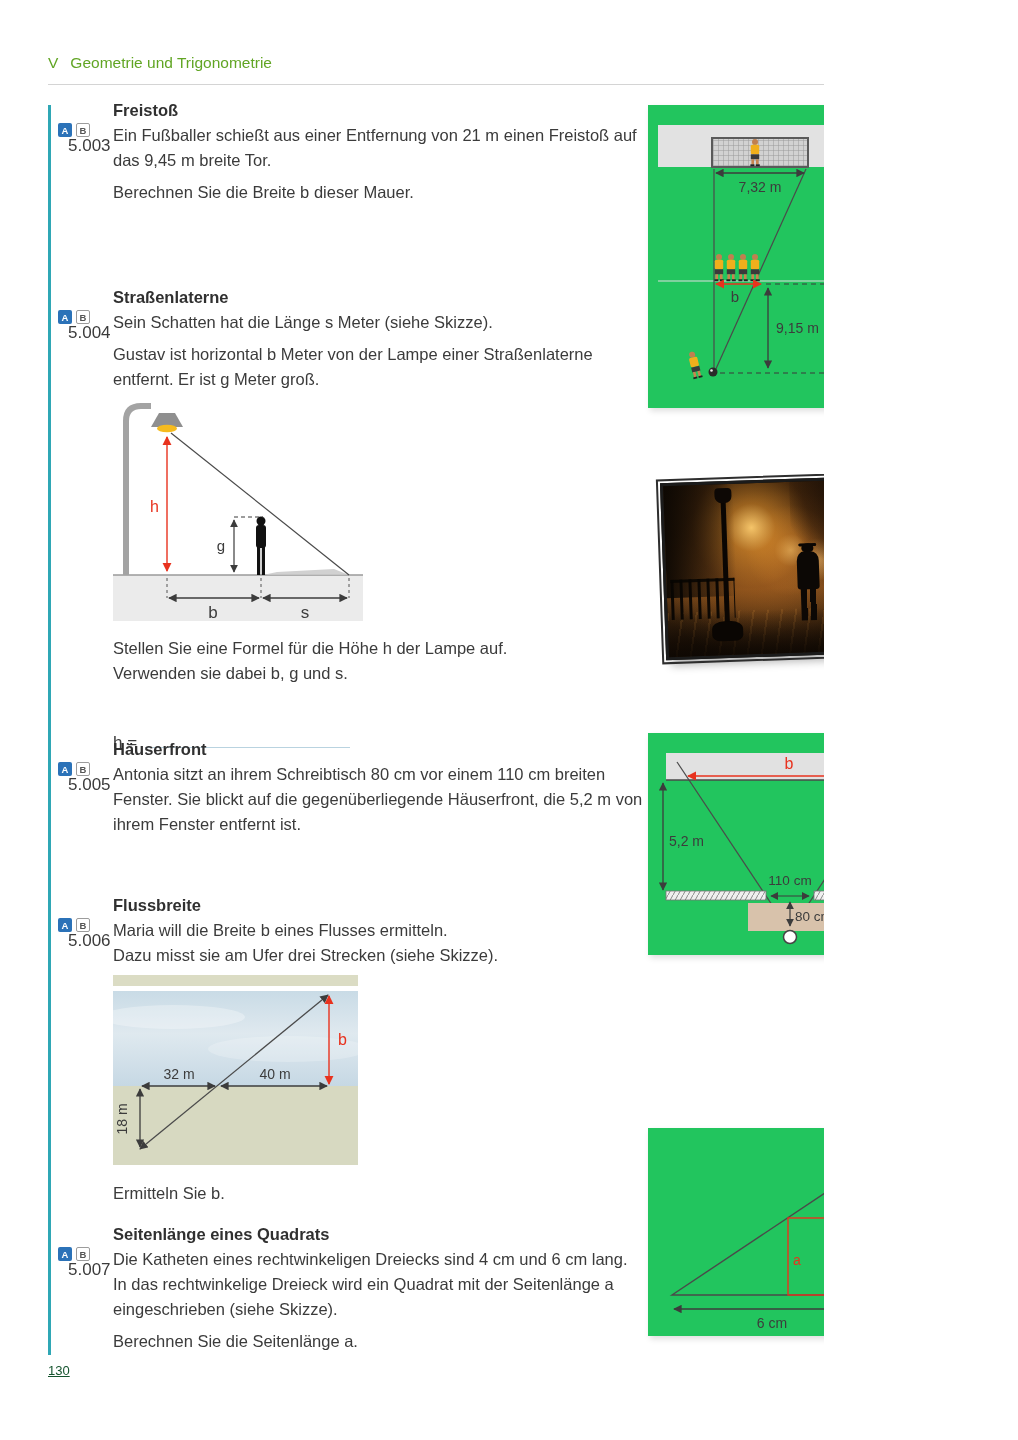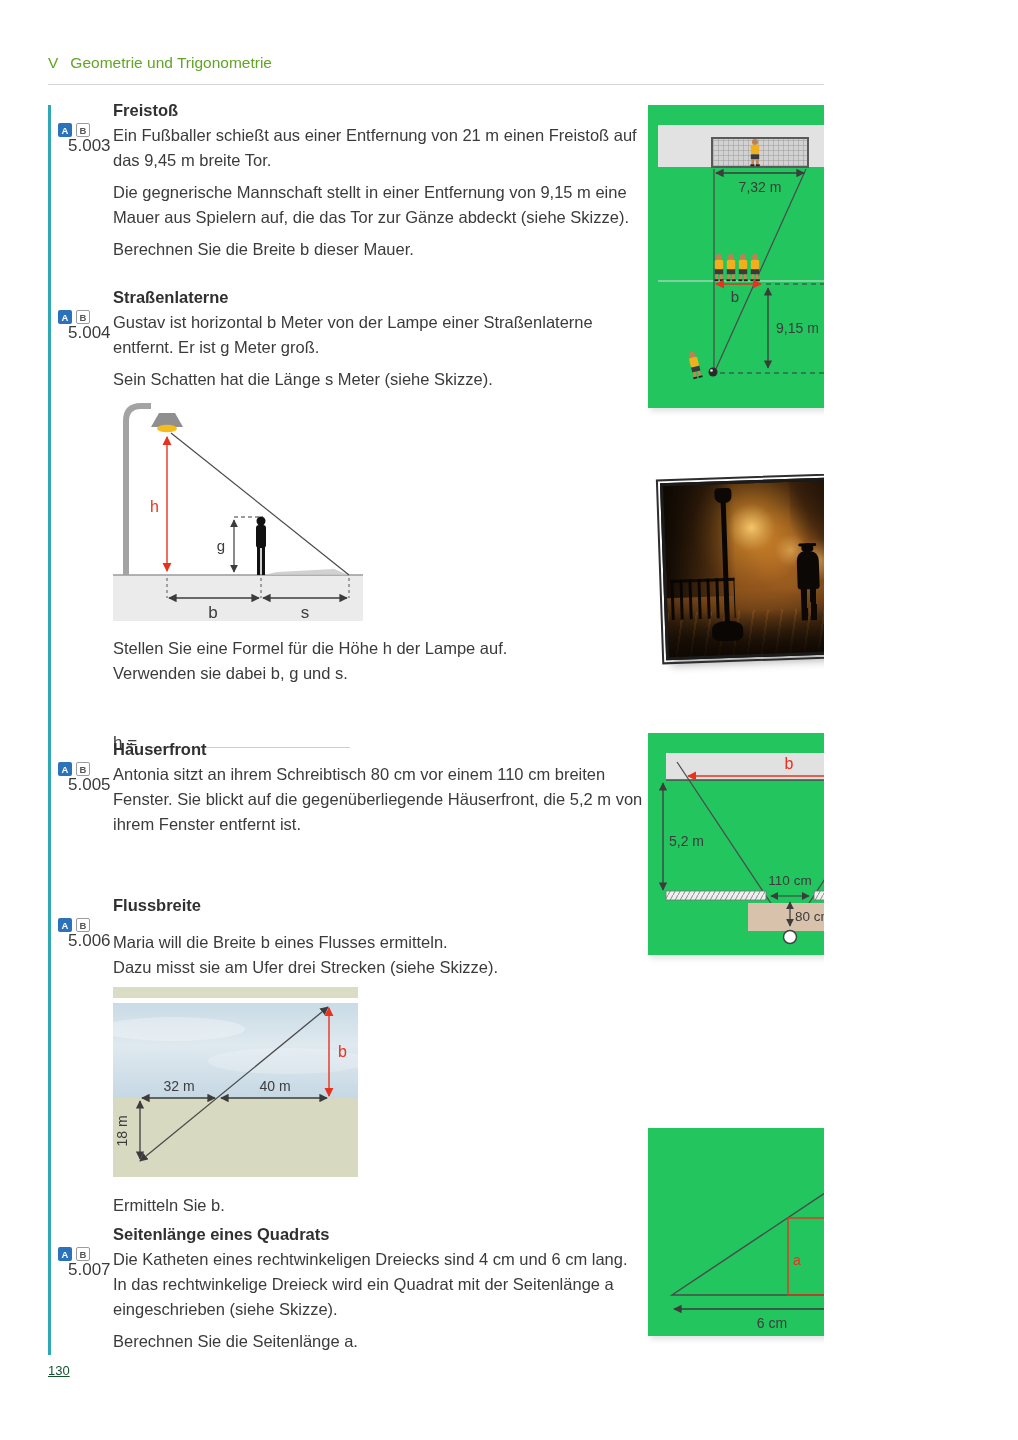--- a/index.html
+++ b/index.html
@@ -18,21 +18,21 @@
   
   .ex { position:absolute; left:58px; width:585px; }
   .ex .num { position:absolute; left:10px; top:0; font-size:17px; color:#3b3b3b;margin-top:38px; }
   .badges { position:absolute; left:0; top:25px; display:flex; gap:4px; }
   .badge { width:14px; height:14px; font-size:9.5px; font-weight:bold; display:flex; align-items:center; justify-content:center; border-radius:2px; }
   .badge.a { background:#2b72b8; color:#fff; }
   .badge.b { background:#fff; color:#555; border:1px solid #9c9c9c; }
   .exbody { margin-left:55px; font-size:16.5px; line-height:25px; }
   .exbody h3 { font-size:16.5px; font-weight:bold; color:#303030; }
   .exbody p { margin-bottom:7px; width:530px; }
-  .exbody p.tight { margin-bottom:0;margin-top:12px; }
+  .exbody p.tight { margin-bottom:0; }
   .ex1 { top:98px; } .ex2 { top:285px; } .ex3 { top:737px; } .ex4 { top:893px; } .ex5 { top:1222px; }
 
   .lampwrap { margin:6px 0 12px 0; }
   .riverwrap { margin:6px 0 16px 0; }
   .formula { margin-top:44px; font-size:17px; }
   .formula .blank { display:inline-block; width:205px; border-bottom:1.5px solid #b9d3e0; margin-left:8px; vertical-align:baseline; }
 
   
   .dbox { position:absolute; background:#22c55e; box-shadow:2px 3px 6px rgba(0,0,0,.13); }
   .box1 { left:648px; top:105px; width:272px; height:303px; }
@@ -119,21 +119,20 @@
 
   <section class="ex ex1">
     <div class="num">5.003</div>
     <div class="badges">
       <span class="badge a">A</span>
       <span class="badge b">B</span>
     </div>
     <div class="exbody">
       <h3>Freistoß</h3>
       <p>Ein Fußballer schießt aus einer Entfernung von 21 m einen Freistoß auf das 9,45 m breite Tor.</p>
-      <p>Die gegnerische Mannschaft stellt in einer Entfernung von 9,15 m eine Mauer aus Spielern auf, die das Tor zur Gänze abdeckt (siehe Skizze).</p>
       <p>Berechnen Sie die Breite b dieser Mauer.</p>
     </div>
   </section>
 
   <div class="dbox box1">
     <svg width="272" height="303" viewBox="0 0 272 303">
       <rect x="10" y="20" width="244" height="42" fill="#e2e2e2"></rect>
       <rect x="64" y="33" width="96" height="29" fill="url(#net)" stroke="#5a5a5a" stroke-width="2"></rect>
       <use href="#pfig" transform="translate(107,61)"></use>
       <line x1="10" y1="176" x2="254" y2="176" stroke="#dedede" stroke-width="1.2"></line>
@@ -160,22 +159,22 @@
   </div>
 
   <section class="ex ex2">
     <div class="num">5.004</div>
     <div class="badges">
       <span class="badge a">A</span>
       <span class="badge b">B</span>
     </div>
     <div class="exbody">
       <h3>Straßenlaterne</h3>
+      <p>Sein Schatten hat die Länge s Meter (siehe Skizze).</p>
       <p>Gustav ist horizontal b Meter von der Lampe einer Straßenlaterne entfernt. Er ist g Meter groß.</p>
-      <p>Sein Schatten hat die Länge s Meter (siehe Skizze).</p>
 
       <div class="lampwrap">
         <svg width="250" height="225" viewBox="0 0 250 225">
           <rect x="0" y="176" width="250" height="46" fill="#ebebeb"></rect>
           <line x1="0" y1="176" x2="250" y2="176" stroke="#9a9a9a" stroke-width="1.5"></line>
           <path d="M13,176 L13,22 Q13,7 28,7 L38,7" stroke="#a3a3a3" stroke-width="6" fill="none"></path>
           <path d="M38,28 L70,28 L62,14 L46,14 Z" fill="#8f8f8f"></path>
           <ellipse cx="54" cy="29.5" rx="10" ry="3.8" fill="#f5bb1f"></ellipse>
           <path d="M150,176 L236,176 L221,170 L164,173 Z" fill="#c9c9c9" opacity="0.85"></path>
           <line x1="58" y1="34" x2="236" y2="176" stroke="#4a4a4a" stroke-width="1.2"></line>

